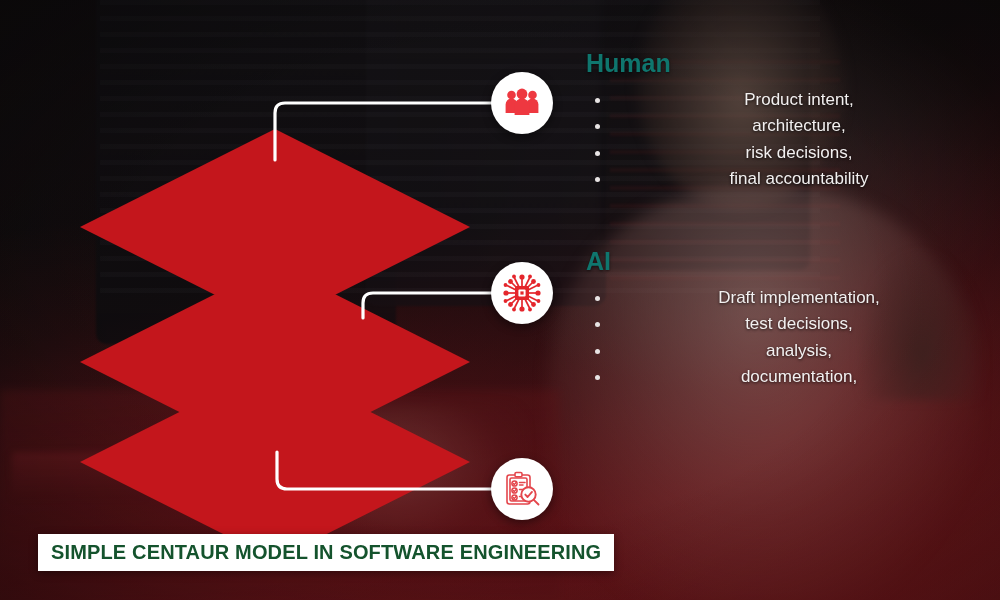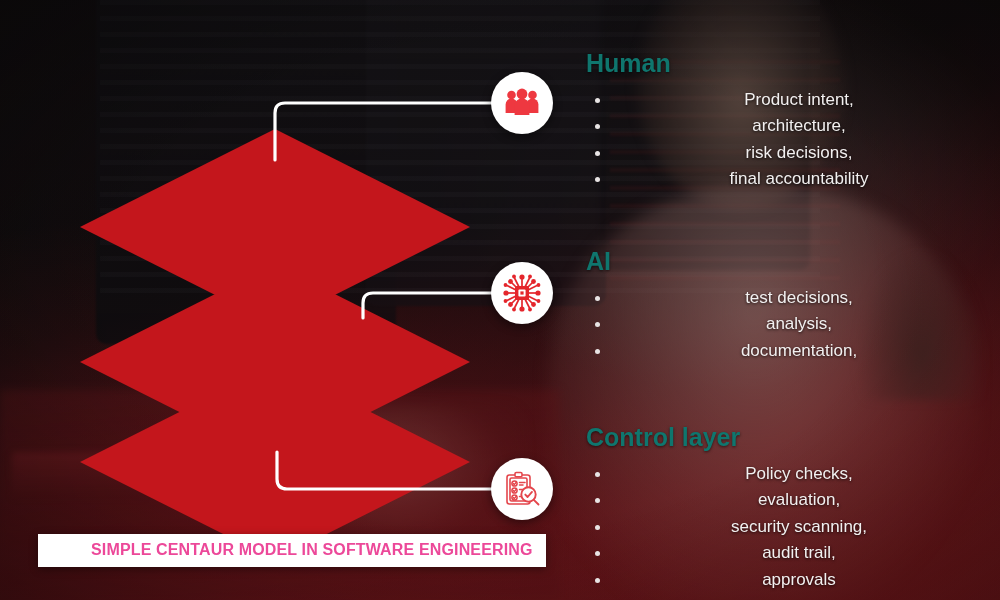--- a/index.html
+++ b/index.html
@@ -169,22 +169,22 @@
   }
 
   
   #caption {
     position:absolute; left:38px; top:534px;
     background:#FFFFFF; padding:7px 13px 8px 13px;
     z-index:45;
     box-shadow:0 2px 8px rgba(0,0,0,.4);
   }
   #caption .txt {
-    font-size:16px; font-weight:bold; color:#ec4899;
-    letter-spacing:.15px; white-space:nowrap; line-height:1.1;margin-left:40px;
+    font-size:20px; font-weight:bold; color:#14532d;
+    letter-spacing:.15px; white-space:nowrap; line-height:1.1;
   }
 </style>
 </head>
 <body>
 
 <div id="stage">
 
   <div class="bg-layer bg-base"></div>
   <div class="bg-monitor-a"></div>
   <div class="bg-monitor-b"></div>
@@ -301,34 +301,25 @@
       <li>Product intent,</li>
       <li>architecture,</li>
       <li>risk decisions,</li>
       <li>final accountability</li>
     </ul>
   </div>
 
   <div class="section" id="sec-ai">
     <div class="sec-title">AI</div>
     <ul class="sec-list">
+      <li>Draft implementation,</li>
       <li>test decisions,</li>
       <li>analysis,</li>
       <li>documentation,</li>
     </ul>
   </div>
 
-  <div class="section" id="sec-control">
-    <div class="sec-title">Control layer</div>
-    <ul class="sec-list">
-      <li>Policy checks,</li>
-      <li>evaluation,</li>
-      <li>security scanning,</li>
-      <li>audit trail,</li>
-      <li>approvals</li>
-    </ul>
-  </div>
 
   <div id="caption">
     <div class="txt">SIMPLE CENTAUR MODEL IN SOFTWARE ENGINEERING</div>
   </div>
 
 </div>
 
 </body></html>

